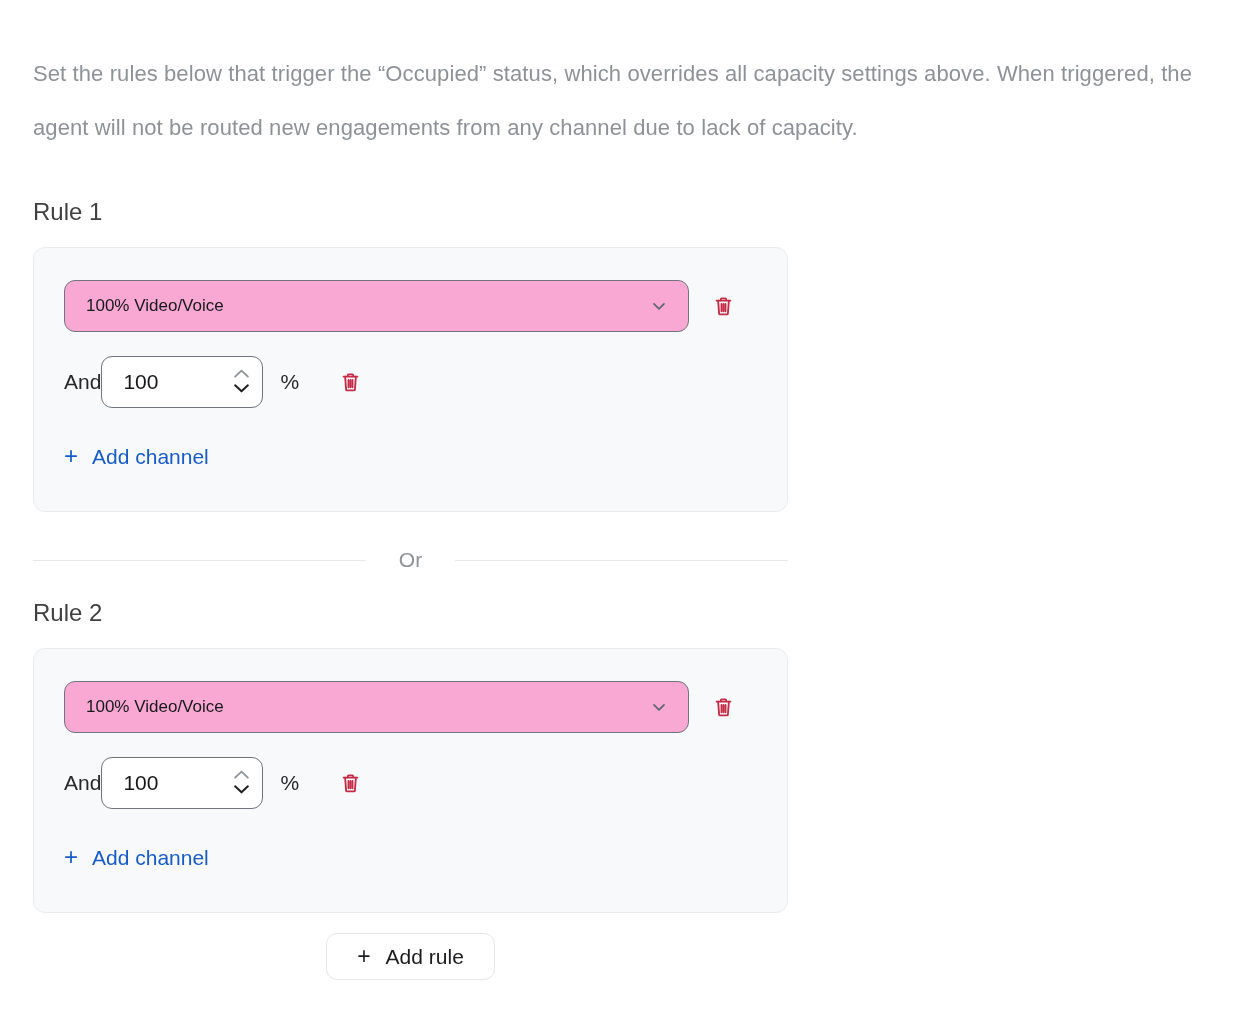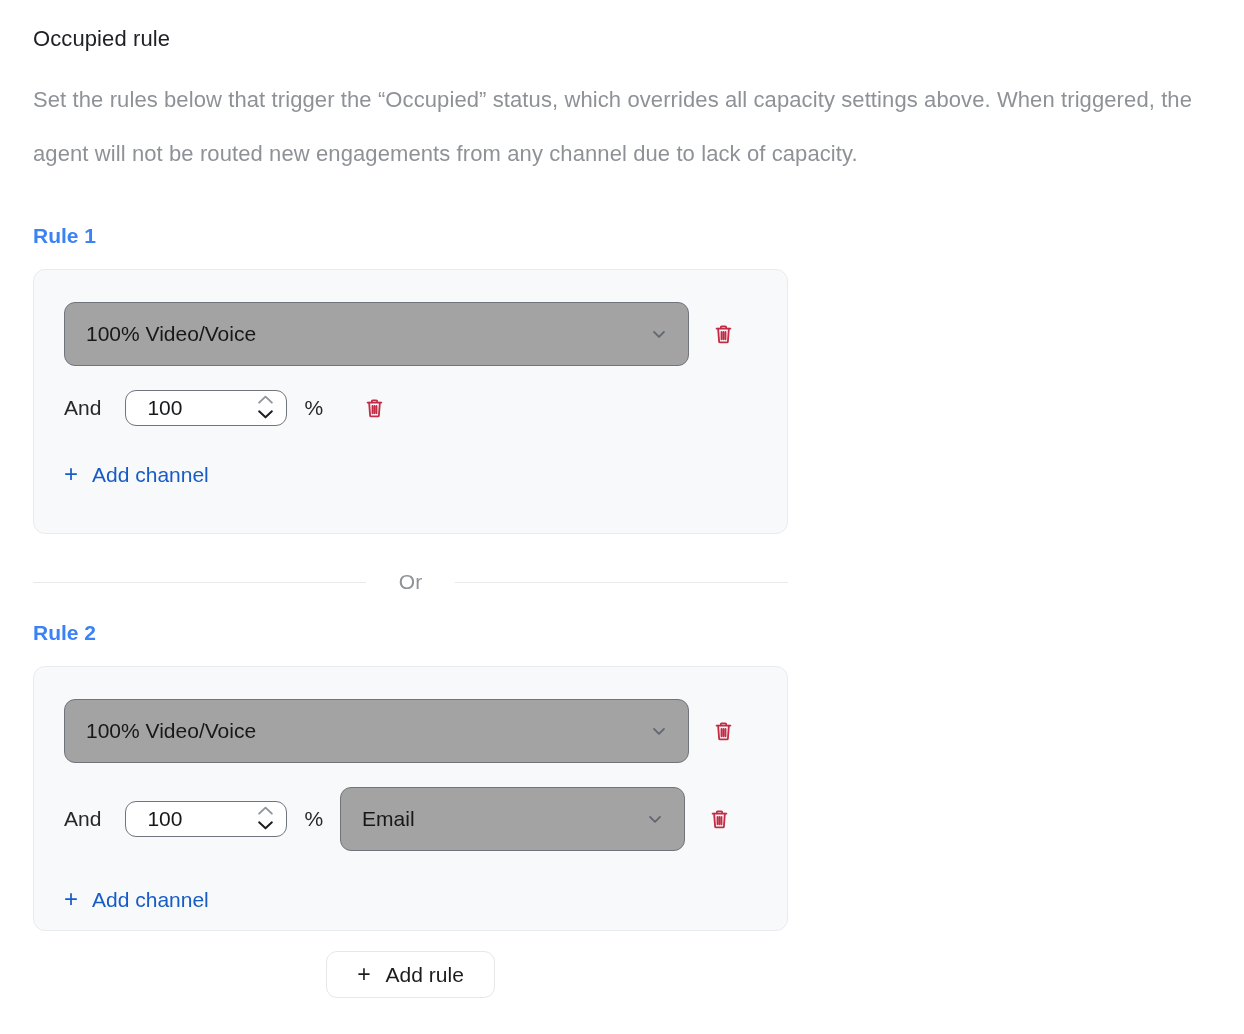--- a/index.html
+++ b/index.html
@@ -23,48 +23,48 @@
     width: 1205px;
     font-size: 22px;
     line-height: 54px;
     font-weight: 400;
     color: #8e9297;
     letter-spacing: 0.1px;
   }
 
   .rule-label {
     margin-top: 43px;
-    font-size: 21px;
-    font-weight: 700;
-    color: #3b82f6;
+    font-size: 24px;
+    font-weight: 400;
+    color: #404040;
   }
   .rule-label.second { margin-top: 27px; }
 
   .rule-card {
     margin-top: 21px;
     width: 755px;
     height: 265px;
     background: #f8f9fa;
     border: 1px solid #e9ebee;
     border-radius: 12px;
     padding: 32px 30px 0 30px;
   }
 
   .row { display: flex; align-items: center; }
 
   .select {
     display: flex;
     align-items: center;
     justify-content: space-between;
-    background: #a3a3a3;
+    background: #f9a8d4;
     border: 1px solid #70757d;
     border-radius: 11px;
-    height: 64px;
+    height: 52px;
     padding: 0 19px 0 21px;
-    font-size: 21px;
+    font-size: 17px;
     color: #17181a;
     cursor: pointer;
   }
   .select.wide { width: 625px; }
   .select.narrow { width: 345px; }
 
   .chevron-down svg { display: block; }
 
   .trash-btn {
     background: none;
@@ -77,30 +77,29 @@
     justify-content: center;
     color: #c32b46;
     cursor: pointer;
   }
   .trash-btn svg { display: block; }
 
   .row2 { margin-top: 24px; }
   .and-label {
     font-size: 21px;
     color: #26282b;
-    margin-right: 24px;
   }
   .num-box {
     display: flex;
     align-items: center;
     background: #ffffff;
     border: 1px solid #70757d;
     border-radius: 11px;
     width: 162px;
-    height: 36px;
+    height: 52px;
     padding: 0 12px 0 21px;
   }
   .num-box input {
     border: none;
     outline: none;
     width: 82px;
     font-size: 21px;
     font-family: "Liberation Sans", "DejaVu Sans", sans-serif;
     color: #17181a;
     background: transparent;
@@ -188,21 +187,20 @@
     font-size: 23px;
     margin-right: 15px;
     font-weight: 400;
   }
 </style>
 </head>
 <body>
 
 <div class="page">
 
-  <div class="page-title">Occupied rule</div>
 
   <p class="description">Set the rules below that trigger the “Occupied” status, which overrides all capacity settings above. When triggered, the agent will not be routed new engagements from any channel due to lack of capacity.</p>
 
   <div class="rule-label">Rule 1</div>
 
   <div class="rule-card">
     <div class="row">
       <div class="select wide" role="button">
         <span>100% Video/Voice</span>
         <span class="chevron-down">
@@ -308,28 +306,20 @@
           <button>
             <span>
               <svg width="17" height="11" viewBox="0 0 24 14">
                   <path d="M3 2.5L12 11l9-8.5" fill="none" stroke="#1c1d1f" stroke-width="2.8" stroke-linecap="round" stroke-linejoin="round"></path>
                 </svg>
             </span>
           </button>
         </span>
       </div>
       <span class="percent-symbol">%</span>
-      <div class="select narrow" role="button">
-        <span>Email</span>
-        <span class="chevron-down">
-          <svg width="20" height="20" viewBox="0 0 24 24">
-              <path d="M6 9.5l6 6 6-6" fill="none" stroke="#5f6670" stroke-width="2.1" stroke-linecap="round" stroke-linejoin="round"></path>
-            </svg>
-        </span>
-      </div>
       <button class="trash-btn">
         <span>
           <svg width="23" height="23" viewBox="0 0 24 24" fill="none" stroke="currentColor" stroke-width="1.9" stroke-linecap="round" stroke-linejoin="round">
             <path d="M9.2 5.6V4.4c0-.5.4-.9.9-.9h3.8c.5 0 .9.4.9.9v1.2"></path>
             <path d="M4.8 5.8h14.4"></path>
             <path d="M6.4 5.8l1 13.4c0 .6.5 1.1 1.1 1.1h7c.6 0 1.1-.5 1.1-1.1l1-13.4"></path>
             <path d="M9.9 9.4v7.6M12 9.4v7.6M14.1 9.4v7.6"></path>
           </svg>
         </span>
       </button>

